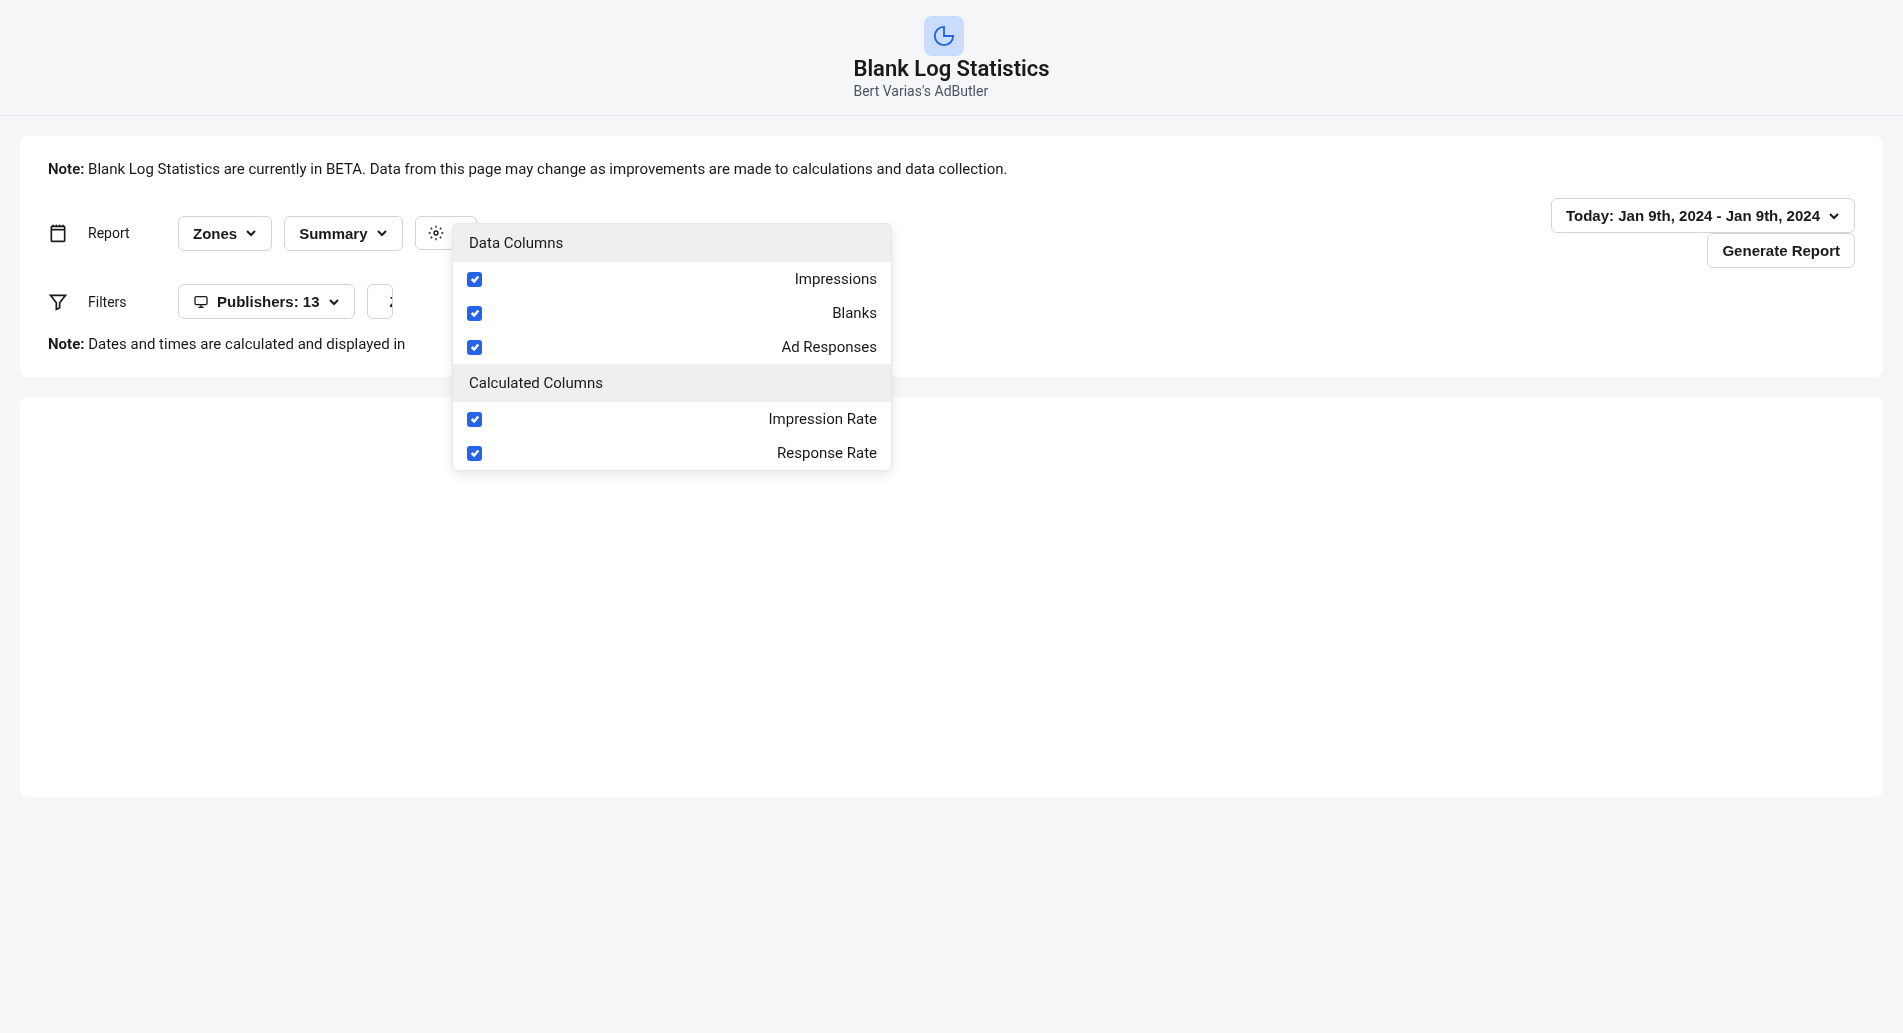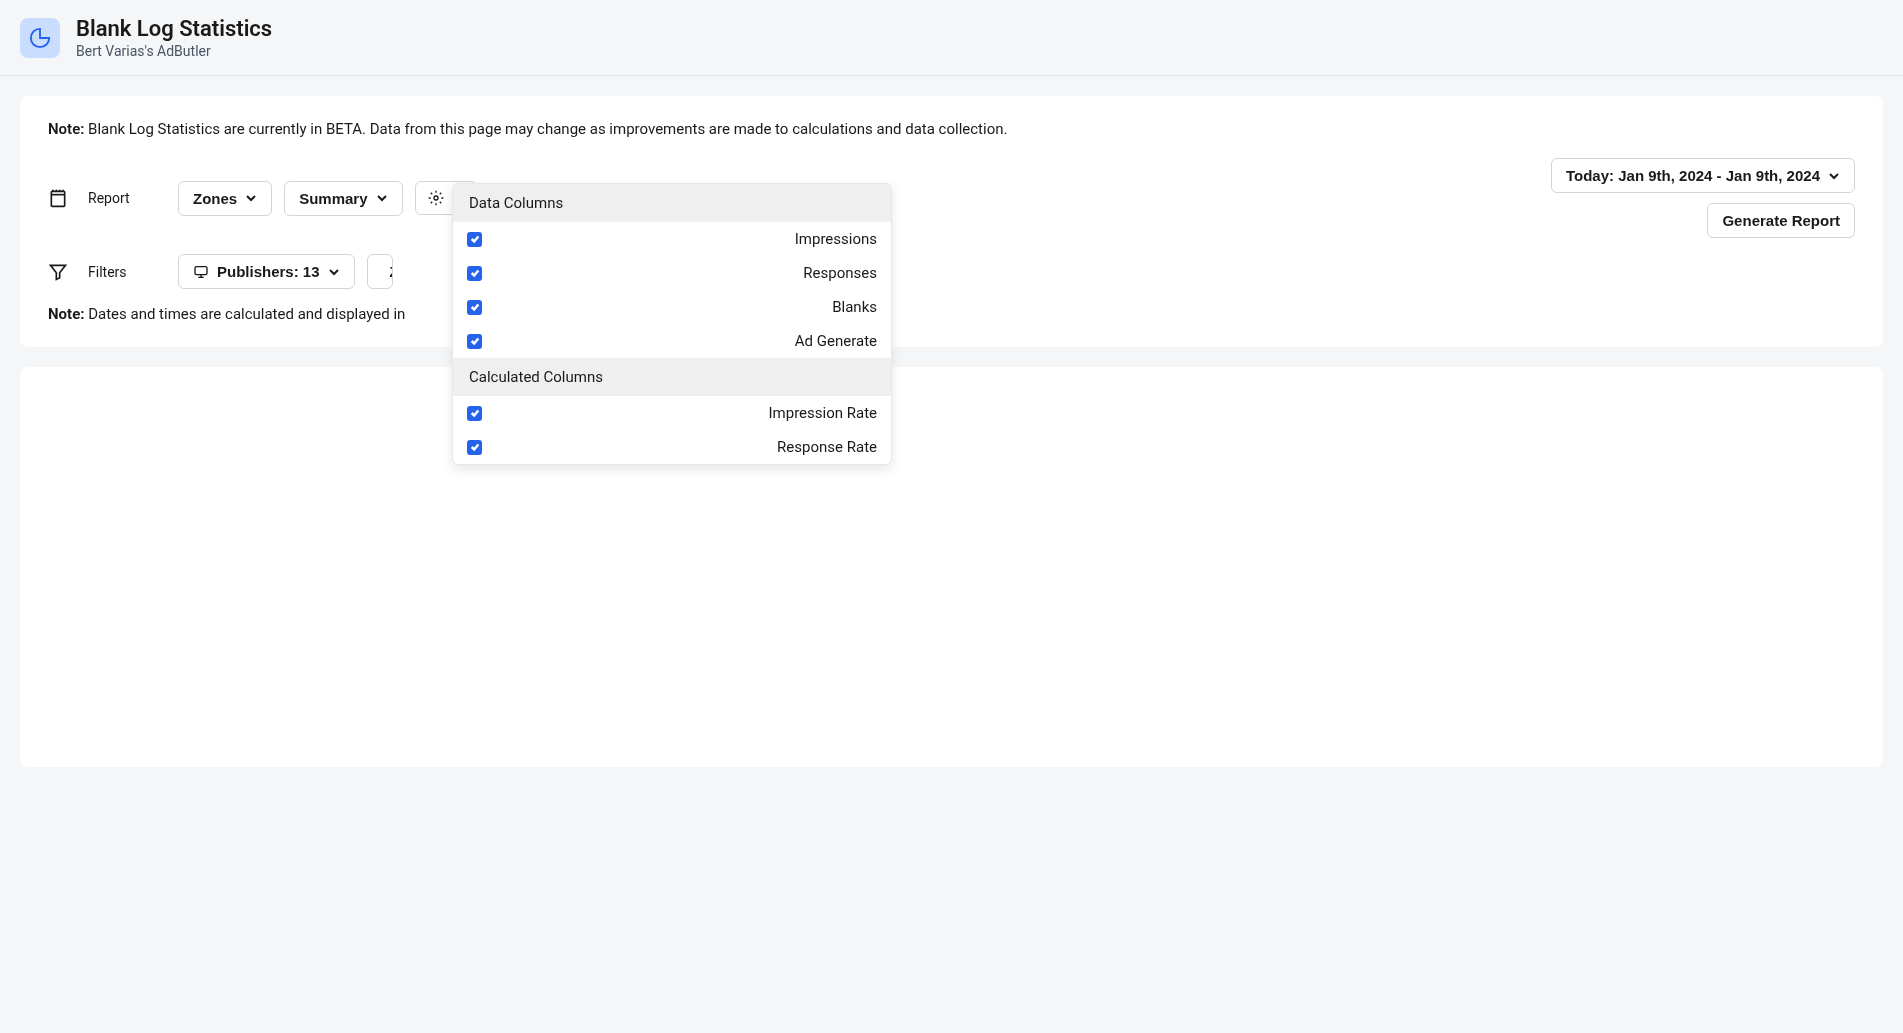--- a/index.html
+++ b/index.html
@@ -1,29 +1,29 @@
 <!DOCTYPE html>
 <html><head>
   <meta charset="utf-8">
   <style>
     * { margin: 0; padding: 0; box-sizing: border-box; }
     body { font-family: -apple-system, BlinkMacSystemFont, 'Segoe UI', Roboto, sans-serif; background: #f5f6f8; color: #1a1a1a; }
-    .header { display: flex; align-items: center; padding: 16px 20px; background: #f5f6f8; border-bottom: 1px solid #e5e7eb; }
+    .header { display: flex; align-items: center; padding: 16px 20px; background: #f5f6f8; border-bottom: 1px solid #e5e7eb; flex-direction: column; }
     .header-icon { width: 40px; height: 40px; background: #c9deff; border-radius: 8px; display: flex; align-items: center; justify-content: center; margin-right: 16px; }
     .header-icon svg { width: 22px; height: 22px; stroke: #2563eb; fill: none; stroke-width: 2; }
     .header-text h1 { font-size: 22px; font-weight: 600; color: #1a1a1a; }
     .header-text p { font-size: 14px; color: #4b5563; margin-top: 2px; }
     .content-card { background: #fff; margin: 20px; border-radius: 8px; padding: 24px 28px; }
     .empty-card { background: #fff; margin: 20px; border-radius: 8px; min-height: 400px; }
     .note { font-size: 15px; color: #1a1a1a; margin-bottom: 20px; }
     .note strong { font-weight: 600; }
     .toolbar-row { display: flex; align-items: center; gap: 12px; margin-bottom: 16px; position: relative; }
     .toolbar-label { display: flex; align-items: center; gap: 20px; font-size: 14px; color: #1a1a1a; margin-right: 28px; min-width: 90px; }
     .toolbar-label svg { width: 20px; height: 20px; }
-    .toolbar-right { margin-left: auto; display: flex; flex-direction: column; align-items: flex-end; gap: 10px; }
+    .toolbar-right { margin-left: auto; display: flex; flex-direction: column; align-items: flex-end; }
     .btn { display: inline-flex; align-items: center; gap: 8px; padding: 8px 14px; border: 1px solid #d1d5db; border-radius: 6px; background: #fff; font-size: 15px; font-weight: 600; color: #1a1a1a; cursor: pointer; white-space: nowrap; }
     .btn svg.chevron { width: 12px; height: 12px; }
     .btn-icon-only { padding: 8px 12px; }
     .btn-filter { font-weight: 700; }
     .btn-filter svg.lead { width: 16px; height: 16px; }
     .btn-date { font-weight: 600; }
     .btn-generate { font-weight: 600; }
     .dropdown { position: absolute; top: 25px; left: 404px; width: 440px; background: #fff; border: 1px solid #e5e7eb; border-radius: 6px; box-shadow: 0 4px 12px rgba(0,0,0,0.1); z-index: 10; overflow: hidden; }
     .dropdown-section-header { background: #efefef; padding: 10px 16px; font-size: 15px; color: #1a1a1a; }
     .dropdown-item { display: flex; align-items: center; gap: 18px; padding: 8px 14px; font-size: 15px; color: #1a1a1a; cursor: pointer; justify-content: space-between; }
@@ -107,37 +107,29 @@
             </svg>
           </span>
         <span>Impressions</span>
       </div>
       <div class="dropdown-item">
         <span class="checkbox">
             <svg viewBox="0 0 12 12">
               <path d="M2 6 L5 9 L10 3"></path>
             </svg>
           </span>
-        <span>Responses</span>
-      </div>
-      <div class="dropdown-item">
-        <span class="checkbox">
-            <svg viewBox="0 0 12 12">
-              <path d="M2 6 L5 9 L10 3"></path>
-            </svg>
-          </span>
         <span>Blanks</span>
       </div>
       <div class="dropdown-item">
         <span class="checkbox">
             <svg viewBox="0 0 12 12">
               <path d="M2 6 L5 9 L10 3"></path>
             </svg>
           </span>
-        <span>Ad Generate</span>
+        <span>Ad Responses</span>
       </div>
       <div class="dropdown-section-header">Calculated Columns</div>
       <div class="dropdown-item">
         <span class="checkbox">
             <svg viewBox="0 0 12 12">
               <path d="M2 6 L5 9 L10 3"></path>
             </svg>
           </span>
         <span>Impression Rate</span>
       </div>

